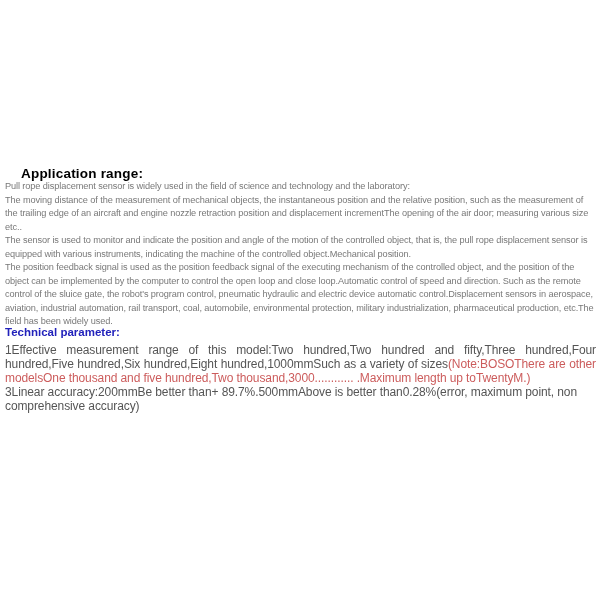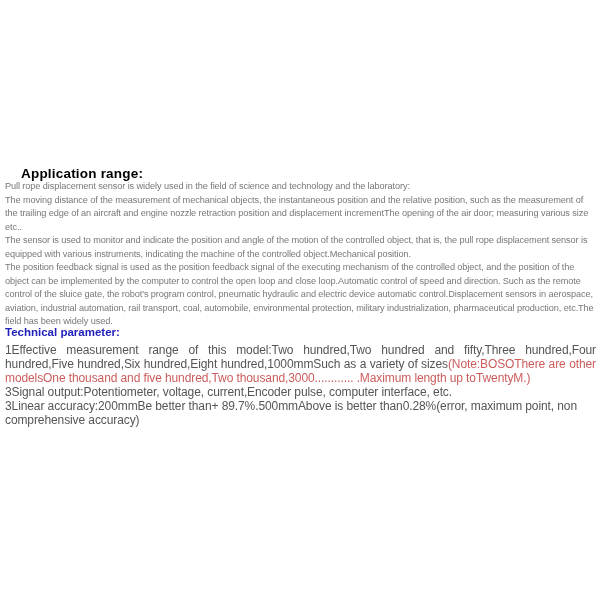--- a/index.html
+++ b/index.html
@@ -84,17 +84,16 @@
     <p>Pull rope displacement sensor is widely used in the field of science and technology and the laboratory:</p>
     <p>The moving distance of the measurement of mechanical objects, the instantaneous position and the relative position, such as the measurement of the trailing edge of an aircraft and engine nozzle retraction position and displacement incrementThe opening of the air door; measuring various size etc..</p>
     <p>The sensor is used to monitor and indicate the position and angle of the motion of the controlled object, that is, the pull rope displacement sensor is equipped with various instruments, indicating the machine of the controlled object.Mechanical position.</p>
     <p>The position feedback signal is used as the position feedback signal of the executing mechanism of the controlled object, and the position of the object can be implemented by the computer to control the open loop and close loop.Automatic control of speed and direction. Such as the remote control of the sluice gate, the robot's program control, pneumatic hydraulic and electric device automatic control.Displacement sensors in aerospace, aviation, industrial automation, rail transport, coal, automobile, environmental protection, military industrialization, pharmaceutical production, etc.The field has been widely used.</p>
   </div>
 
   <h2 class="tech-heading">Technical parameter:</h2>
 
   <div class="tech-list">
     <p class="tech-item-sizes"><span>1Effective measurement range of this model:Two hundred,Two hundred and fifty,Three hundred,Four hundred,Five hundred,Six hundred,Eight hundred,1000mmSuch as a variety of sizes</span><span class="note-red">(Note:BOSOThere are other modelsOne thousand and five hundred,Two thousand,3000............ .Maximum length up toTwentyM.)</span></p>
-    <p>3Signal output:Potentiometer, voltage, current,Encoder pulse, computer interface, etc.</p>
     <p>3Linear accuracy:200mmBe better than+ 89.7%.500mmAbove is better than0.28%(error, maximum point, non comprehensive accuracy)</p>
   </div>
 
 </div>
 
 </body></html>

